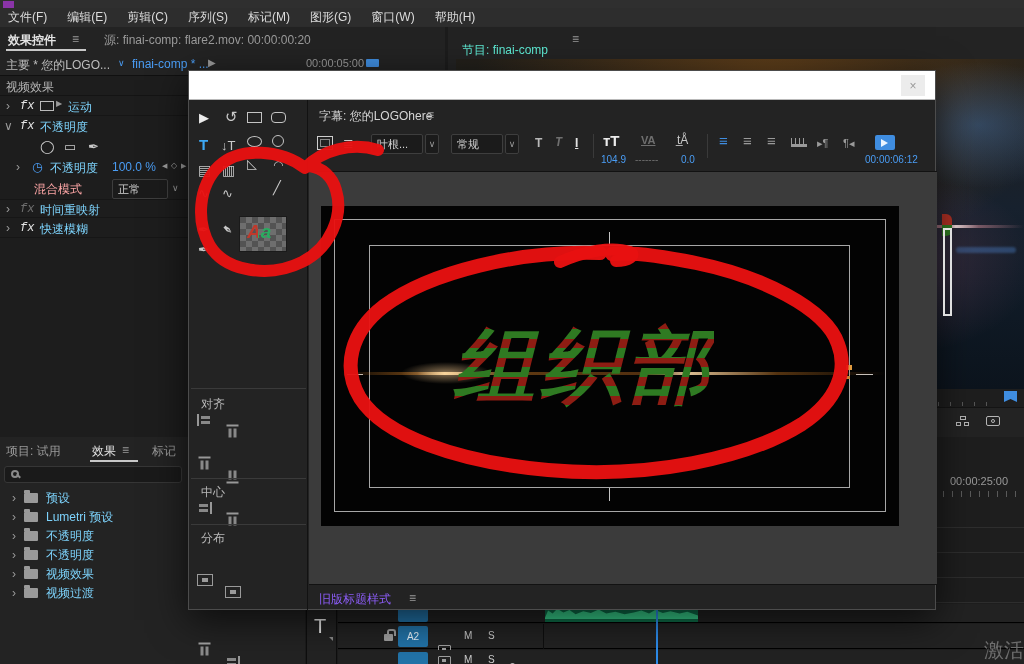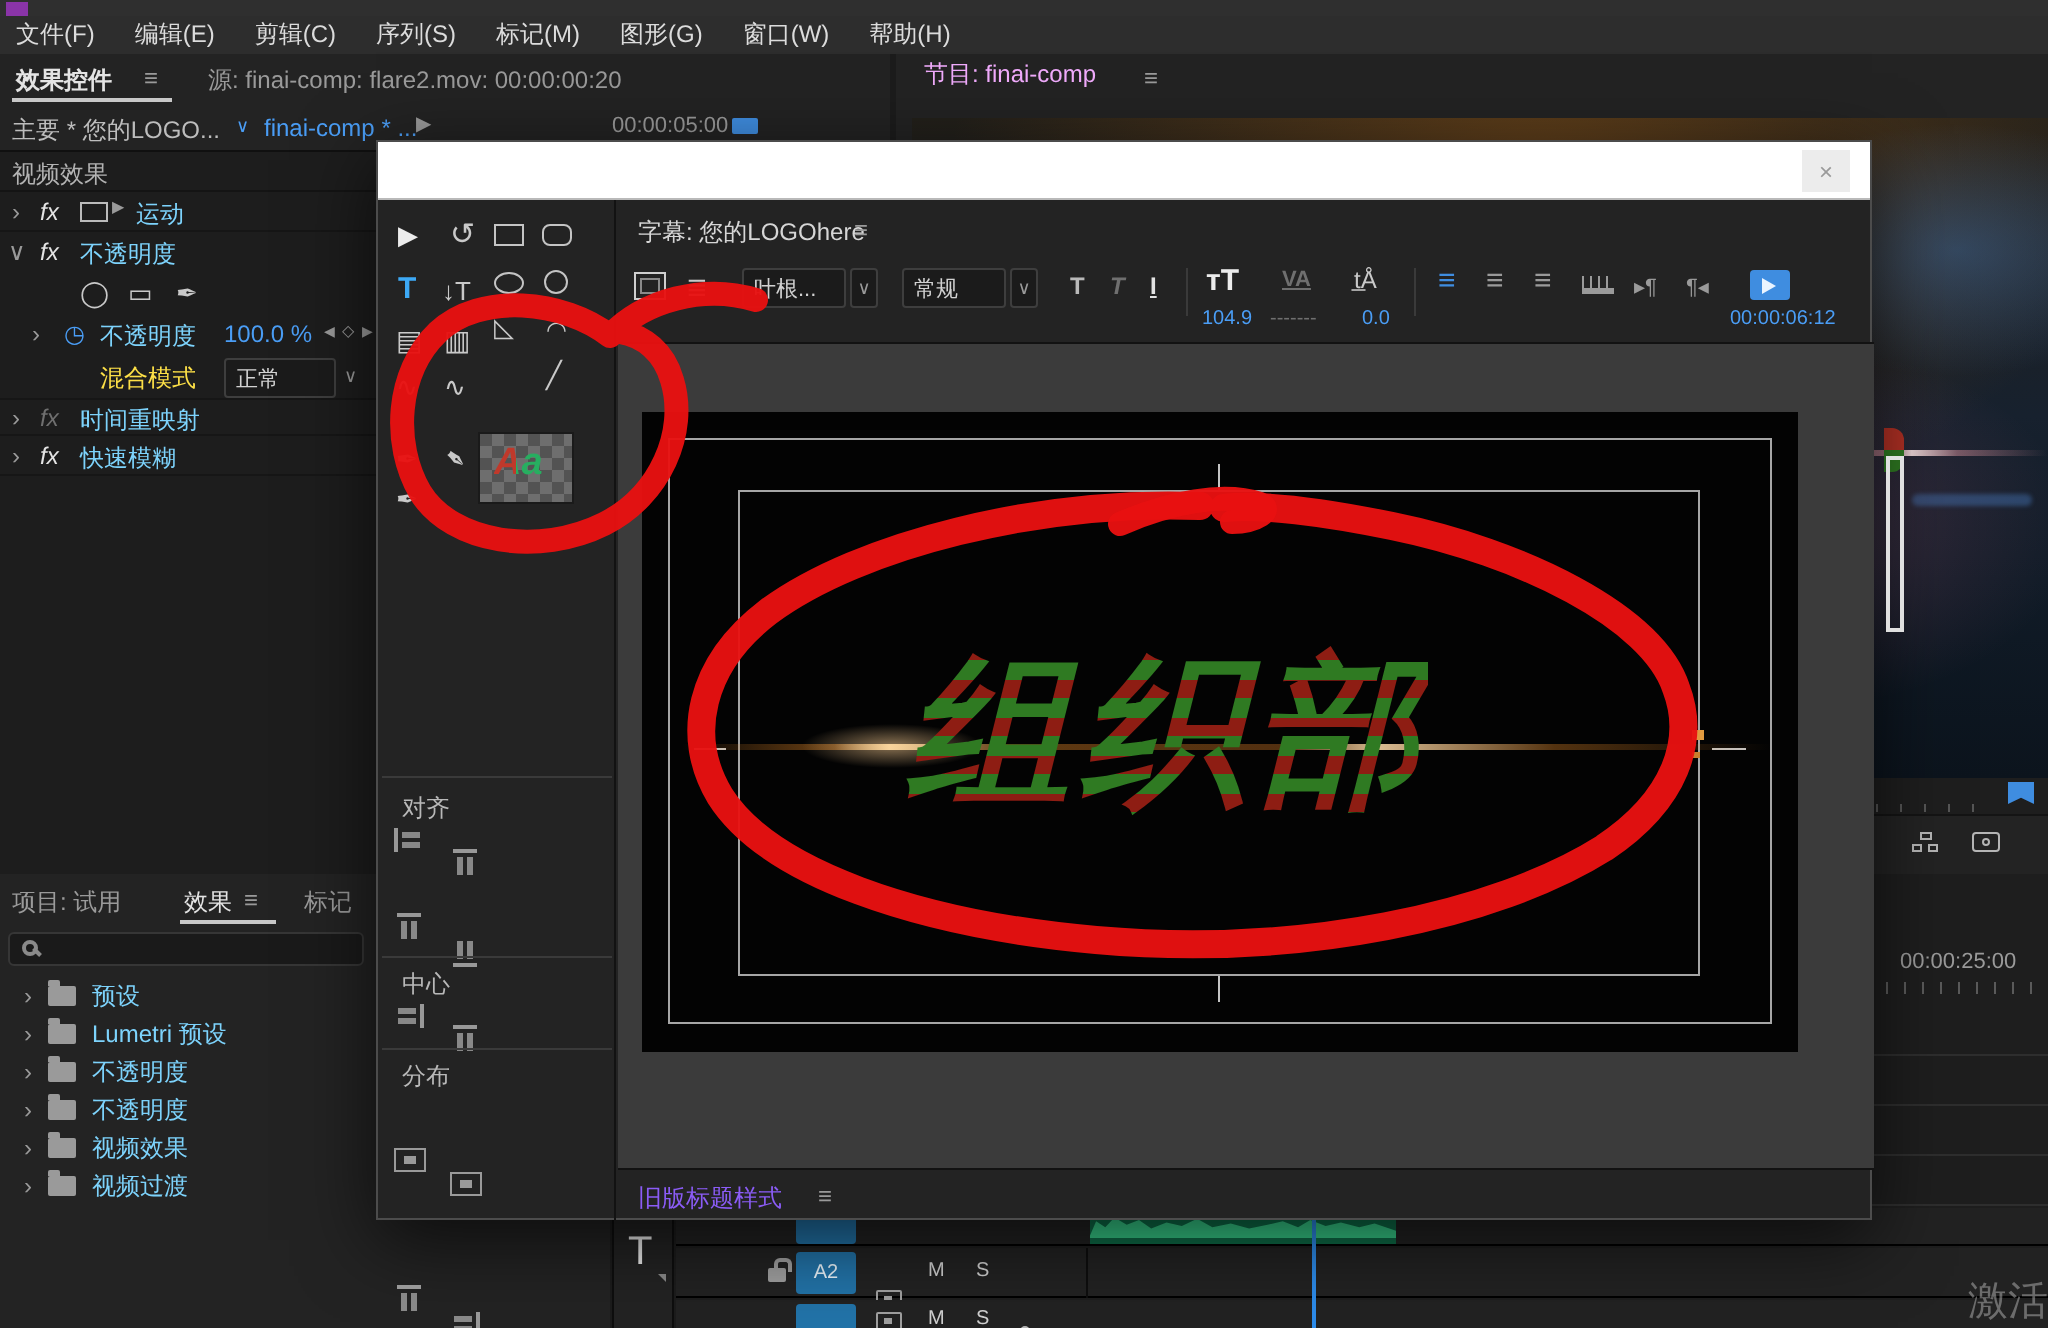--- a/index.html
+++ b/index.html
@@ -6,21 +6,21 @@
   #screen{position:relative;width:1024px;height:664px;overflow:hidden;background:#1c1c1c;
     font-family:"Liberation Sans","DejaVu Sans",sans-serif;font-size:12px;color:#c8c8c8;}
   .a{position:absolute;box-sizing:border-box;}
   .flex{display:flex;align-items:center;}
   .panel{background:#232323;}
   .blue{color:#4a9df5;}
   .gray{color:#9a9a9a;}
   .lgray{color:#7dd3fc;}
   .dim{color:#6f6f6f;}
   .white{color:#e4e4e4;}
-  .it{font-style:italic;}
+  .it{font-style:italic;font-family:Liberation Mono, monospace;}
   .hline{background:#0e0e0e;height:1px;}
   .vline{background:#0e0e0e;width:1px;}
   .dd{background:#1b1b1b;border:1px solid #3e3e3e;border-radius:2px;color:#d2d2d2;
       display:flex;align-items:center;padding:0 5px;font-size:11px;height:20px;}
   .ddbtn{background:#1b1b1b;border:1px solid #3e3e3e;border-radius:2px;color:#9a9a9a;
       display:flex;align-items:center;justify-content:center;font-size:9px;height:20px;width:14px;}
   .folder{width:14px;height:10px;background:#9a9a9a;border-radius:1px;position:relative;}
   .folder::before{content:"";position:absolute;top:-3px;left:0;width:6px;height:3px;background:#9a9a9a;border-radius:1px 1px 0 0;}
   .mag{width:8px;height:8px;border:2px solid #8a8a8a;border-radius:50%;position:relative;}
   .mag::after{content:"";position:absolute;width:5px;height:2px;background:#8a8a8a;transform:rotate(45deg);right:-4px;bottom:-1px;}
@@ -115,21 +115,21 @@
         <span class="a gray" style="left:16px;top:2px;">›</span>
         <span class="a blue" style="left:32px;top:2px;font-size:12px;">◷</span>
         <span class="a lgray" style="left:50px;top:2px;">不透明度</span>
         <span class="a blue" style="left:112px;top:2px;">100.0 %</span>
         <span class="a gray" style="left:162px;top:4px;font-size:7px;">◀</span>
         <span class="a gray" style="left:171px;top:3px;font-size:8px;">◇</span>
         <span class="a gray" style="left:181px;top:4px;font-size:7px;">▶</span>
       </div>
 
       <div class="a" style="left:0;top:102px;width:188px;height:20px;">
-        <span class="a" style="left:50px;top:3px;color:#fde047;">混合模式</span>
+        <span class="a" style="left:34px;top:3px;color:#fca5a5;">混合模式</span>
         <div class="dd a" style="left:112px;top:1px;width:56px;">
           <span>正常</span>
         </div>
         <span class="a gray" style="left:172px;top:5px;font-size:9px;">∨</span>
       </div>
 
       <div class="a" style="left:0;top:123px;width:188px;height:19px;border-top:1px solid #161616;border-bottom:1px solid #161616;">
         <span class="a gray" style="left:6px;top:2px;">›</span>
         <span class="a dim it" style="left:20px;top:2px;">fx</span>
         <span class="a lgray" style="left:40px;top:2px;">时间重映射</span>
@@ -142,21 +142,21 @@
       </div>
 
       <div class="a" style="left:0;top:363px;width:188px;height:24px;border-top:1px solid #000;">
         <span class="a blue" style="left:6px;top:5px;font-size:12px;">00:00:06:12</span>
       </div>
     </div>
   </div>
 
   <div class="a panel" style="left:448px;top:27px;width:576px;height:410px;">
     <div class="a" style="left:0;top:0;width:576px;height:26px;background:#232323;">
-      <span class="a" style="left:14px;top:2px;color:#f0abfc;">节目: finai-comp</span>
+      <span class="a" style="left:14px;top:15px;color:#5eead4;">节目: finai-comp</span>
       <span class="a gray" style="left:124px;top:5px;">≡</span>
     </div>
 
     <div class="a" style="left:8px;top:32px;width:568px;height:330px;
         background:
           radial-gradient(230px 150px at 78% 62%, rgba(255,120,160,.18), transparent 60%),
           radial-gradient(160px 90px at 92% 20%, rgba(60,110,170,.45), transparent 70%),
           radial-gradient(420px 260px at 55% 8%, rgba(150,90,25,.55), transparent 70%),
           linear-gradient(180deg,#23201a 0%, #17212e 45%, #101b27 70%, #0c141d 100%);">
       <div class="a" style="left:0;top:166px;width:568px;height:3px;background:linear-gradient(90deg,transparent,rgba(255,170,180,.5) 86%,rgba(255,230,230,.9) 88%,rgba(255,170,180,.4) 92%,transparent);"></div>

